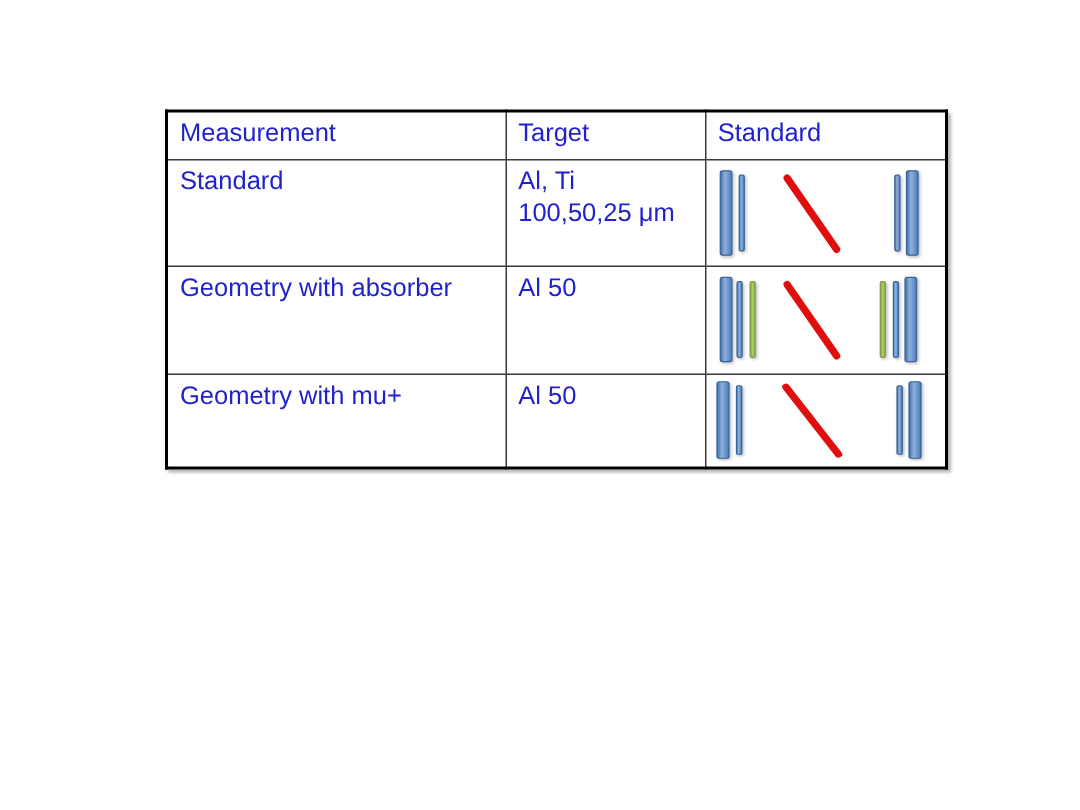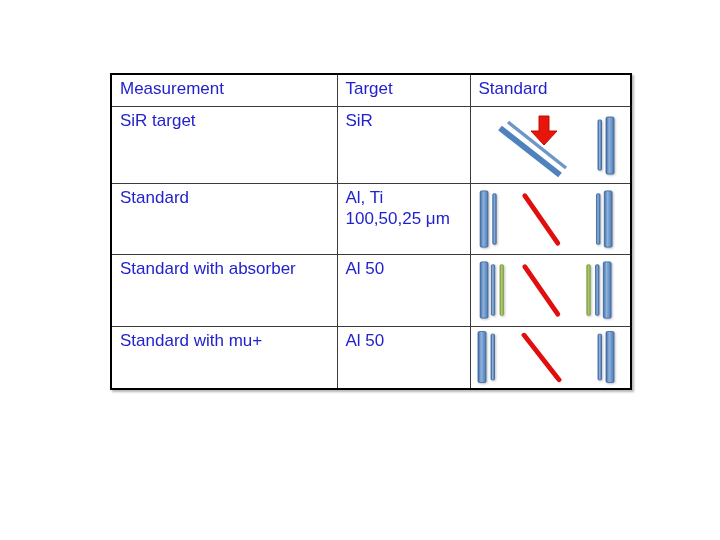--- a/index.html
+++ b/index.html
@@ -51,39 +51,20 @@
       </colgroup>
     <thead>
       <tr style="height:32px">
         <th>Measurement</th>
         <th>Target</th>
         <th>Standard</th>
       </tr>
     </thead>
     <tbody>
 
-      <tr style="height:77px">
-        <td>SiR target</td>
-        <td>SiR</td>
-        <td class="c-geom">
-          <svg class="geom" width="156" height="68" viewBox="0 0 156 68">
-            <g>
-              <path d="M67 5 h10 v15 h8 l-13 14 -13 -14 h8 z" style="fill:var(--arrow-red);stroke:var(--arrow-red-edge);stroke-width:1"></path>
-            </g>
-            <g>
-              <line x1="36" y1="11" x2="94" y2="57" style="stroke:#6E97C9;stroke-width:3.5"></line>
-              <line x1="28" y1="17" x2="88" y2="64" style="stroke:var(--bar-blue);stroke-width:6"></line>
-            </g>
-            <g class="bars">
-              <rect x="126" y="9" width="3.5" height="50" rx="1" style="fill:url(#gradBlue);stroke:var(--bar-blue-edge);stroke-width:0.8"></rect>
-              <rect x="134" y="6" width="8" height="57" rx="1.5" style="fill:url(#gradBlue);stroke:var(--bar-blue-edge);stroke-width:0.8"></rect>
-            </g>
-          </svg>
-        </td>
-      </tr>
 
 
       <tr style="height:71px">
         <td>Standard</td>
         <td>
           <span>Al, Ti</span><br>
           <span>100,50,25 μm</span>
         </td>
         <td class="c-geom">
           <svg class="geom" width="156" height="64" viewBox="0 0 156 66">
@@ -94,41 +75,41 @@
             <line x1="52" y1="9" x2="86" y2="58" style="stroke:var(--line-red);stroke-width:5" stroke-linecap="round"></line>
             <g class="bars">
               <rect x="126" y="7" width="3.5" height="52" rx="1" style="fill:url(#gradBlue);stroke:var(--bar-blue-edge);stroke-width:0.8"></rect>
               <rect x="134" y="4" width="8" height="58" rx="1.5" style="fill:url(#gradBlue);stroke:var(--bar-blue-edge);stroke-width:0.8"></rect>
             </g>
           </svg>
         </td>
       </tr>
 
       <tr style="height:72px">
-        <td>Standard with absorber</td>
+        <td>Geometry with absorber</td>
         <td>Al 50</td>
         <td class="c-geom">
           <svg class="geom" width="156" height="64" viewBox="0 0 156 66">
             <g class="bars">
               <rect x="6" y="4" width="8" height="58" rx="1.5" style="fill:url(#gradBlue);stroke:var(--bar-blue-edge);stroke-width:0.8"></rect>
               <rect x="17.5" y="7" width="3.5" height="52" rx="1" style="fill:url(#gradBlue);stroke:var(--bar-blue-edge);stroke-width:0.8"></rect>
               <rect x="26.5" y="7" width="3.5" height="52" rx="1" style="fill:url(#gradGreen);stroke:var(--bar-green-edge);stroke-width:0.8"></rect>
             </g>
             <line x1="52" y1="9" x2="86" y2="58" style="stroke:var(--line-red);stroke-width:5" stroke-linecap="round"></line>
             <g class="bars">
               <rect x="116" y="7" width="3.5" height="52" rx="1" style="fill:url(#gradGreen);stroke:var(--bar-green-edge);stroke-width:0.8"></rect>
               <rect x="125" y="7" width="3.5" height="52" rx="1" style="fill:url(#gradBlue);stroke:var(--bar-blue-edge);stroke-width:0.8"></rect>
               <rect x="133" y="4" width="8" height="58" rx="1.5" style="fill:url(#gradBlue);stroke:var(--bar-blue-edge);stroke-width:0.8"></rect>
             </g>
           </svg>
         </td>
       </tr>
 
       <tr style="height:63px">
-        <td>Standard with mu+</td>
+        <td>Geometry with mu+</td>
         <td>Al 50</td>
         <td class="c-geom">
           <svg class="geom" width="156" height="58" viewBox="0 0 156 66" preserveAspectRatio="none">
             <g class="bars">
               <rect x="6" y="4" width="8" height="58" rx="1.5" style="fill:url(#gradBlue);stroke:var(--bar-blue-edge);stroke-width:0.8"></rect>
               <rect x="19" y="7" width="3.5" height="52" rx="1" style="fill:url(#gradBlue);stroke:var(--bar-blue-edge);stroke-width:0.8"></rect>
             </g>
             <line x1="52" y1="8" x2="87" y2="59" style="stroke:var(--line-red);stroke-width:5" stroke-linecap="round"></line>
             <g class="bars">
               <rect x="126" y="7" width="3.5" height="52" rx="1" style="fill:url(#gradBlue);stroke:var(--bar-blue-edge);stroke-width:0.8"></rect>

